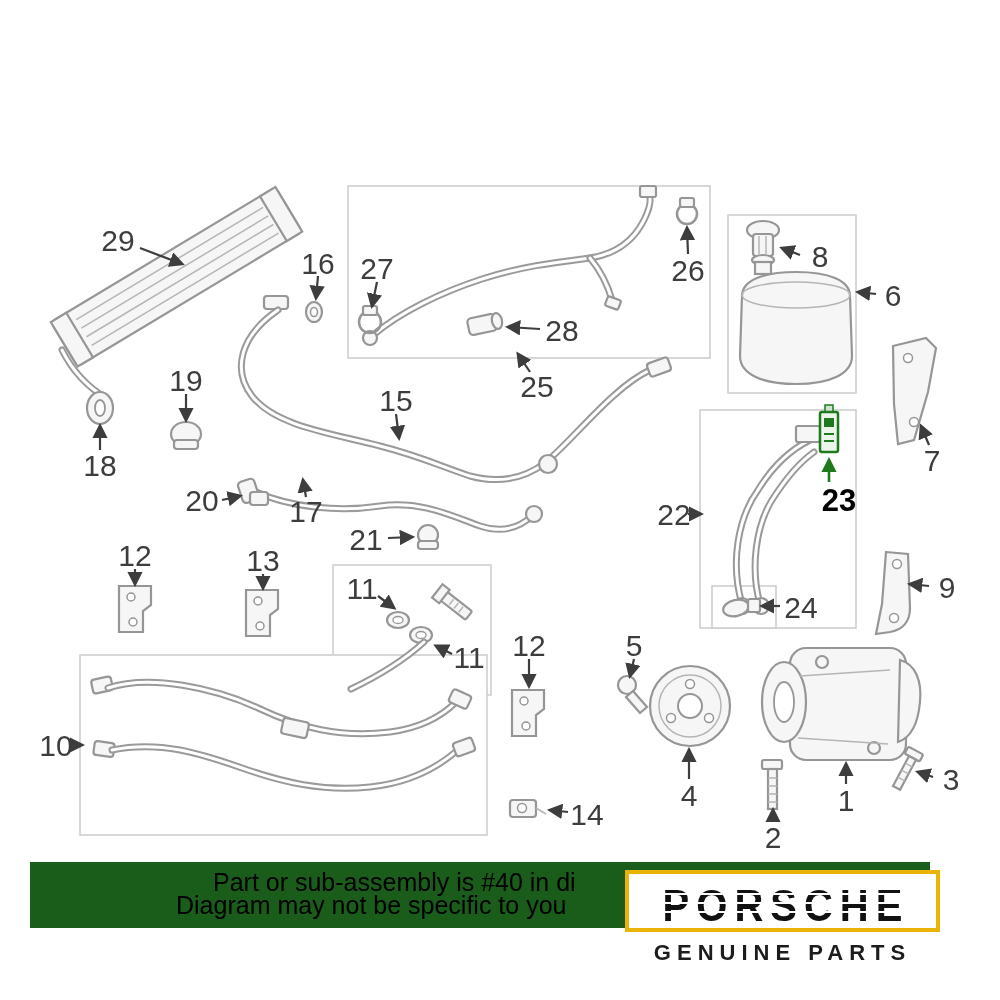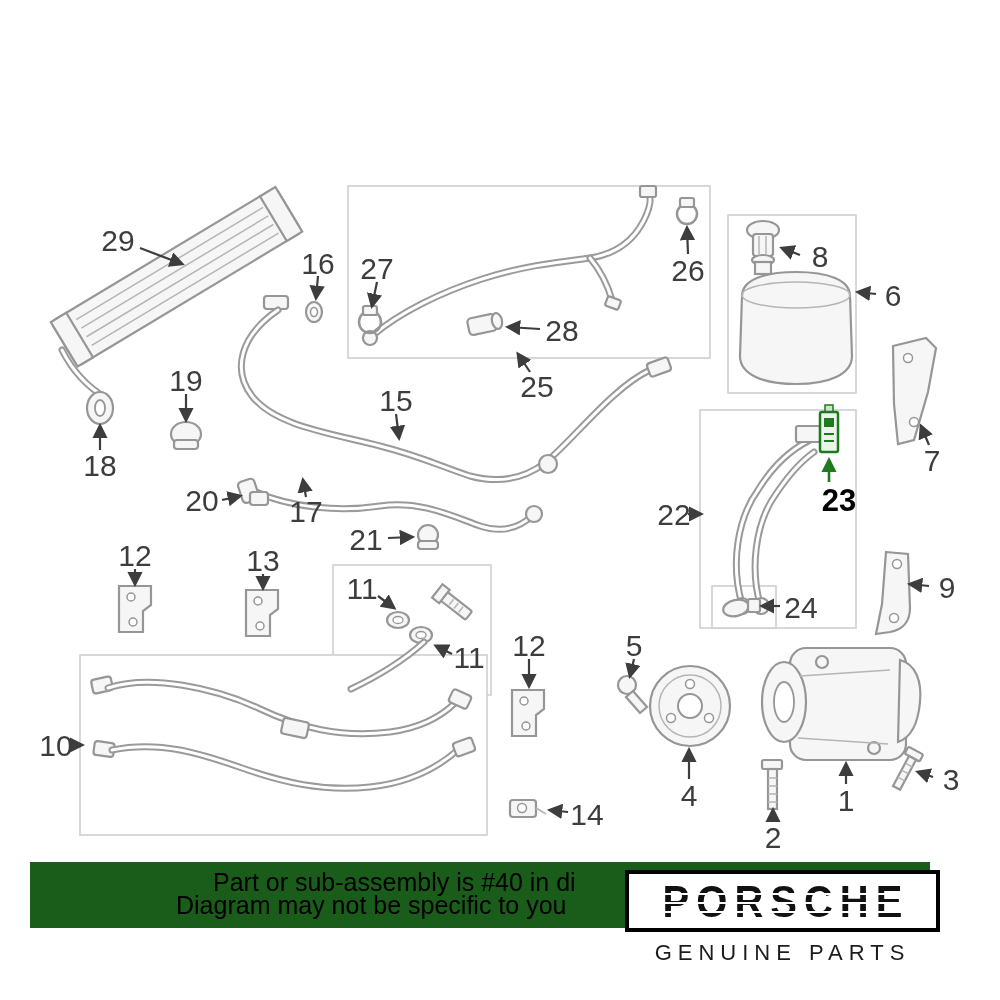--- a/index.html
+++ b/index.html
@@ -20,27 +20,27 @@
          text-anchor:middle; dominant-baseline:central; }
   .num-bold { font-weight:bold; fill:#000000; font-size:31px; }
 
   
   .banner { position:absolute; left:30px; top:814px; width:900px; height:66px; background:#1a5c1a; }
   .banner .line1 { position:absolute; left:183px; top:6px; font-size:25px; color:#000000; white-space:nowrap; }
   .banner .line2 { position:absolute; left:146px; top:29px; font-size:25px; color:#000000; white-space:nowrap; }
 
   
   .logo-wrap { position:absolute; left:625px; top:822px; width:315px; }
-  .logo-box { position:relative; height:62px; background:#ffffff; border:4px solid #000000;
-              display:flex; align-items:center; justify-content:center; overflow:hidden; }
+  .logo-box { position:relative; height:62px; background:#ffffff; border:4px solid #eab308;
+              display:flex; align-items:flex-end; justify-content:center; overflow:hidden; }
   .porsche-text { font-size:40px; font-weight:bold; letter-spacing:7px; padding-left:7px;
                   color:#111111; transform:scaleY(1.12); white-space:nowrap; }
   .stripe { position:absolute; left:8px; right:8px; height:2px; background:#ffffff; }
   .s1 { top:19px; } .s2 { top:28px; } .s3 { top:37px; }
-  .logo-tagline { margin-top:8px; text-align:center; font-size:22px; font-weight:normal;
+  .logo-tagline { margin-top:8px; text-align:center; font-size:22px; font-weight:bold;
                   letter-spacing:6px; color:#1c1c1c; white-space:nowrap; }
 </style>
 </head>
 <body>
 
 <div class="page">
 
   <svg class="diagram" width="1000" height="815" viewBox="0 0 1000 815">
     <defs>
       <marker id="arr" viewBox="0 0 10 10" refX="8" refY="5" markerWidth="7" markerHeight="7" orient="auto-start-reverse">

